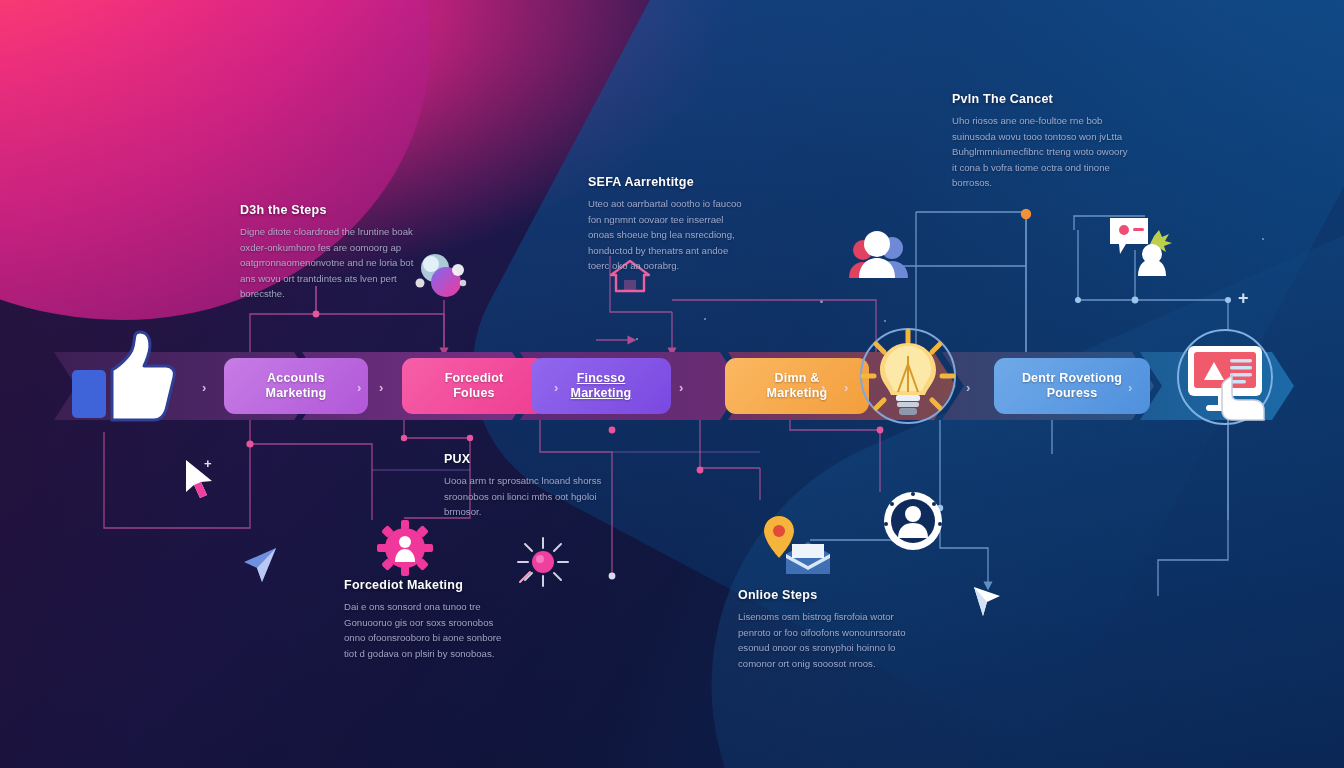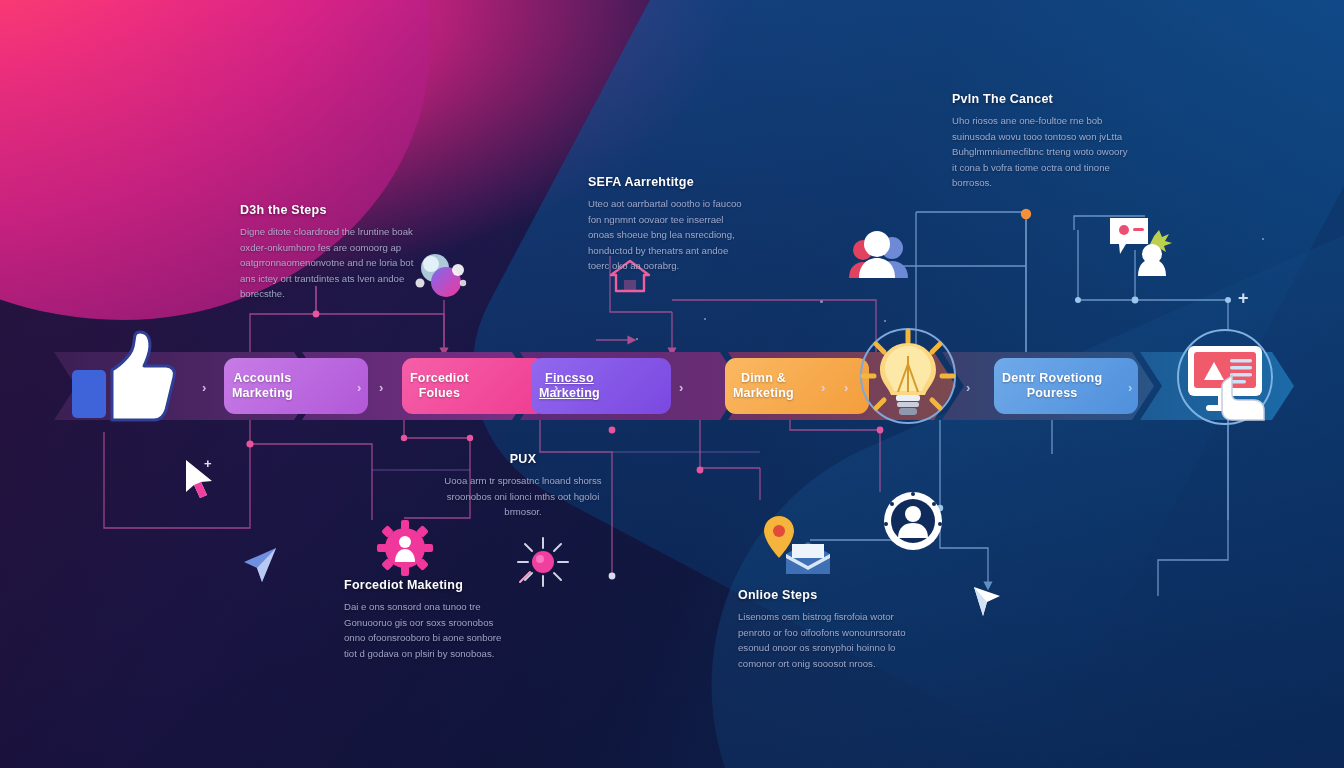--- a/index.html
+++ b/index.html
@@ -38,38 +38,38 @@
   
   #wires{position:absolute;inset:0;}
   
   .bar{position:absolute;left:54px;top:352px;width:1240px;height:68px;}
   .chev{
     position:absolute;top:0;height:68px;
     clip-path:polygon(0 0, calc(100% - 22px) 0, 100% 50%, calc(100% - 22px) 100%, 0 100%, 22px 50%);
   }
   .seg-label{
     position:absolute;top:6px;height:56px;border-radius:11px;
-    display:flex;align-items:center;justify-content:flex-start;text-align:center;
+    display:flex;align-items:center;justify-content:center;text-align:center;
     color:#fff;font-size:12.5px;font-weight:700;line-height:1.22;letter-spacing:.2px;
     text-shadow:0 1px 2px rgba(0,0,0,.30);padding:0 8px;
   }
   .arw{position:absolute;top:28px;color:#e9d6f5;font-size:13px;opacity:.85;font-weight:700;}
   
   .endcap{position:absolute;display:flex;align-items:center;justify-content:center;}
   
   .note{position:absolute;}
   .note h4{
     margin:0 0 7px 0;color:#fdfdff;font-size:12.5px;font-weight:700;letter-spacing:.25px;
     text-shadow:0 1px 3px rgba(0,0,0,.5);
   }
   .note p{
     margin:0;color:#b9c0e2;font-size:9.6px;line-height:1.62;opacity:.82;
     text-shadow:0 1px 2px rgba(0,0,0,.45);
   }
-  .note.right{text-align:center;}
+  .note.right{text-align:left;}
   .cap{
     position:absolute;color:#eef0fb;font-size:11.5px;font-weight:700;text-align:center;
     line-height:1.34;text-shadow:0 1px 3px rgba(0,0,0,.55);
   }
   .icon-float{position:absolute;}
   .cursor{position:absolute;}
 </style>
 </head>
 <body>
 
@@ -175,21 +175,21 @@
 Folues</span>
     </div>
     <div class="seg-label" style="left:477px;width:140px;background:linear-gradient(135deg,#9168ee,#7b48e0);text-decoration:underline;">
       <span style="white-space:pre-line">Fincsso
 Marketing</span>
     </div>
     <div class="seg-label" style="left:671px;width:144px;background:linear-gradient(135deg,#fbb862,#f39e3c);">
       <span style="white-space:pre-line">Dimn &amp;
 Marketing</span>
     </div>
-    <div class="seg-label" style="left:940px;width:144px;background:linear-gradient(135deg,#6fa9e8,#4f90dd);">
+    <div class="seg-label" style="left:940px;width:156px;background:linear-gradient(135deg,#6fa9e8,#4f90dd);">
       <span style="white-space:pre-line">Dentr Rovetiong
 Pouress</span>
     </div>
 
     <div class="arw" style="left:148px;">›</div>
     <div class="arw" style="left:303px;">›</div>
     <div class="arw" style="left:325px;">›</div>
     <div class="arw" style="left:500px;">›</div>
     <div class="arw" style="left:625px;">›</div>
     <div class="arw" style="left:767px;">›</div>
@@ -382,21 +382,21 @@
     <svg width="34" height="38" viewBox="0 0 34 38">
       <path d="M4,3 L30,12 L17,18 L13,32 Z" fill="#ffffff"></path>
       <path d="M17,18 L13,32 L4,3 Z" fill="#d3e2f4"></path>
     </svg>
   </div>
   <div class="cursor" style="left:1238px;top:288px;color:#cfe0f6;font-size:18px;font-weight:700;">+</div>
   <div class="cursor" style="left:204px;top:456px;color:#e8e0f6;font-size:13px;font-weight:700;">+</div>
 
   <div class="note" style="left:240px;top:203px;width:176px;">
     <h4>D3h the Steps</h4>
-    <p>Digne ditote cloardroed the lruntine boak oxder-onkumhoro fes are oomoorg ap oatgrronnaomenonvotne and ne loria bot ans ictey ort trantdintes ats lven andoe borecsthe.</p>
+    <p>Digne ditote cloardroed the lruntine boak oxder-onkumhoro fes are oomoorg ap oatgrronnaomenonvotne and ne loria bot ans wovu ort trantdintes ats lven pert borecsthe.</p>
   </div>
 
   <div class="note" style="left:952px;top:92px;width:176px;">
     <h4>Pvln The Cancet</h4>
     <p>Uho riosos ane one-foultoe rne bob suinusoda wovu tooo tontoso won jvLtta Buhglmmniumecfibnc trteng woto owoory it cona b vofra tiome octra ond tinone borrosos.</p>
   </div>
 
   <div class="note" style="left:588px;top:175px;width:156px;">
     <h4>SEFA Aarrehtitge</h4>
     <p>Uteo aot oarrbartal oootho io faucoo fon ngnmnt oovaor tee inserrael onoas shoeue bng lea nsrecdiong, honductod by thenatrs ant andoe toerc oko aa oorabrg.</p>

